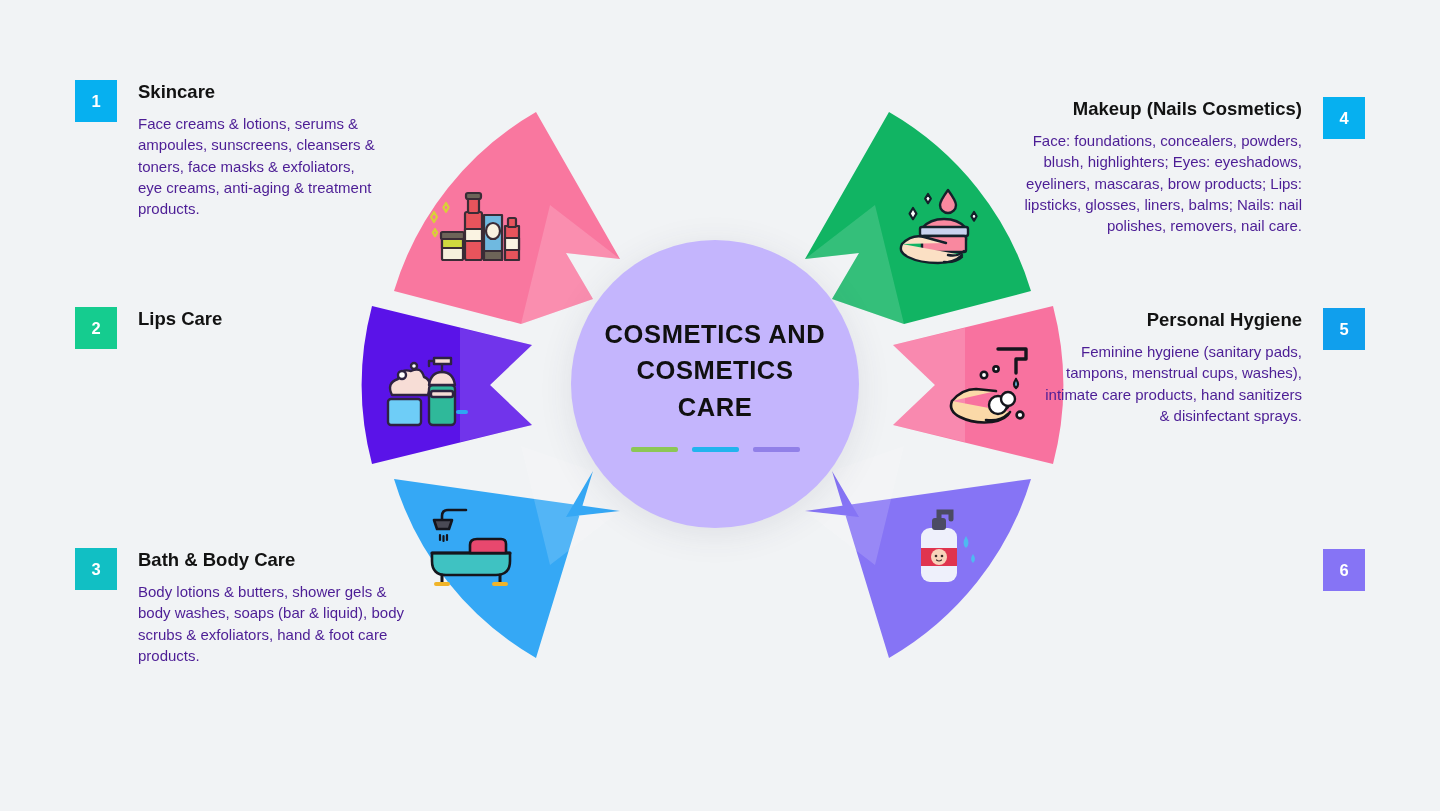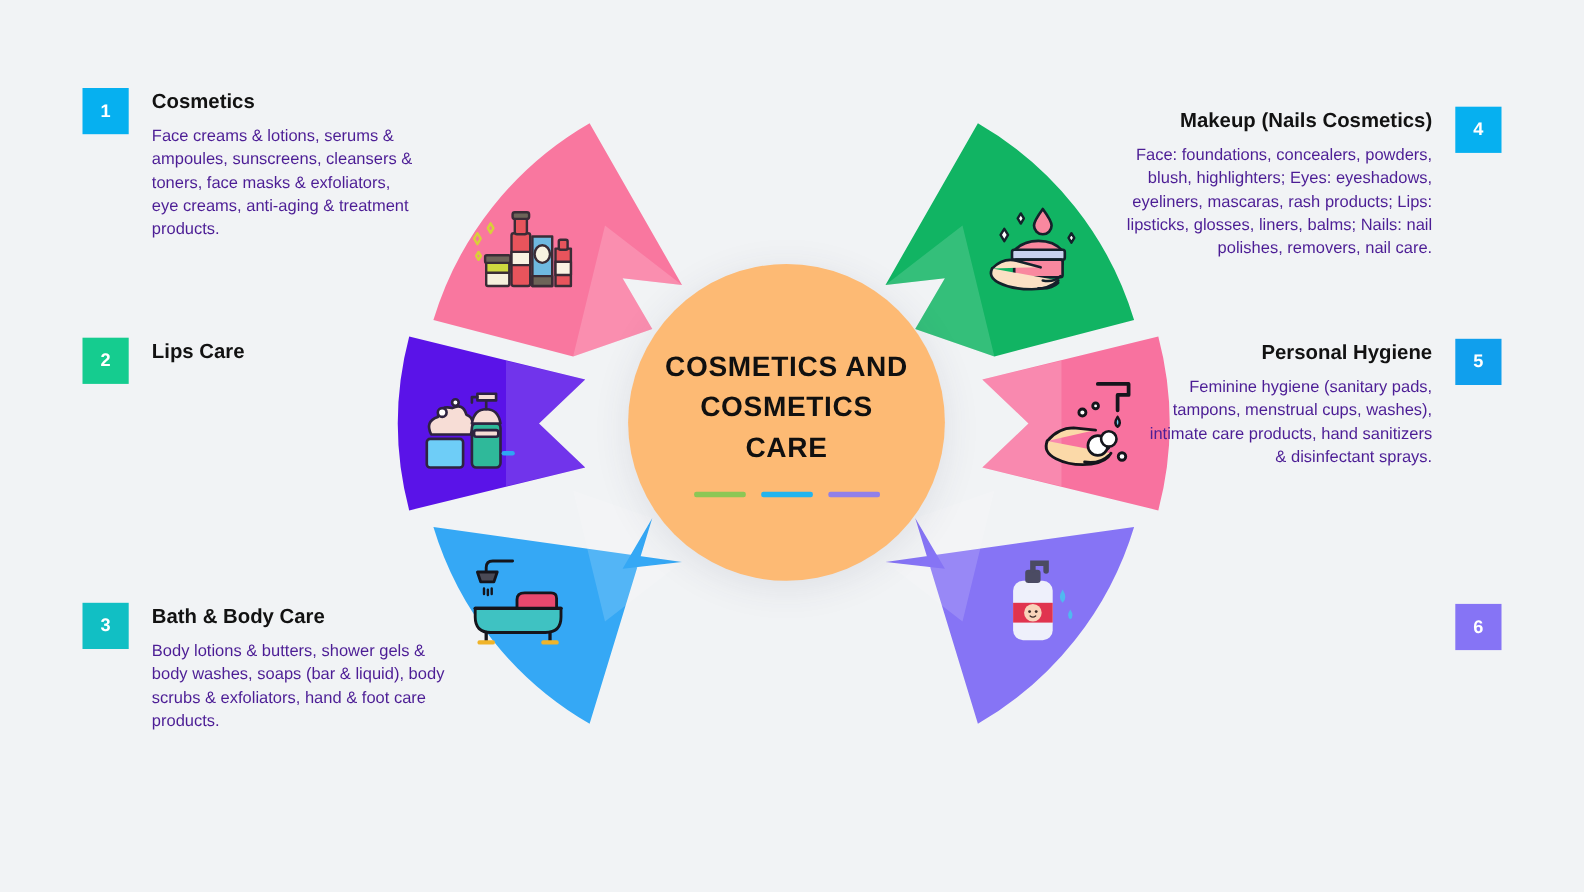--- a/index.html
+++ b/index.html
@@ -13,21 +13,21 @@
 
   
   .wheel { position: absolute; left: 340px; top: 85px; width: 745px; height: 600px; }
   .wheel svg { display: block; width: 745px; height: 600px; }
 
   .center-hub {
     position: absolute;
     left: 571px; top: 240px;
     width: 288px; height: 288px;
     border-radius: 50%;
-    background: #fdba74;
+    background: #c4b5fd;
     box-shadow: 0 6px 34px rgba(60,60,90,0.10);
     display: flex; flex-direction: column;
     align-items: center; justify-content: center;
     z-index: 5;
   }
   .center-title {
     font-size: 25.5px;
     font-weight: 700;
     letter-spacing: 0.6px;
     line-height: 1.42;
@@ -254,21 +254,21 @@
     <div class="center-dashes">
       <span class="dash" style="background:#8cc755"></span>
       <span class="dash" style="background:#22b4ee"></span>
       <span class="dash" style="background:#9180e8"></span>
     </div>
   </div>
 
   <div class="entry left" id="entry-1">
     <div class="badge" style="background:#06b0f0">1</div>
     <div class="body">
-      <div class="title">Cosmetics</div>
+      <div class="title">Skincare</div>
       <div class="desc">Face creams &amp; lotions, serums &amp; ampoules, sunscreens, cleansers &amp; toners, face masks &amp; exfoliators, eye creams, anti-aging &amp; treatment products.</div>
     </div>
   </div>
 
   <div class="entry left" id="entry-2">
     <div class="badge" style="background:#15cc8f">2</div>
     <div class="body">
       <div class="title">Lips Care</div>
     </div>
   </div>
@@ -278,21 +278,21 @@
     <div class="body">
       <div class="title">Bath &amp; Body Care</div>
       <div class="desc">Body lotions &amp; butters, shower gels &amp; body washes, soaps (bar &amp; liquid), body scrubs &amp; exfoliators, hand &amp; foot care products.</div>
     </div>
   </div>
 
   <div class="entry right" id="entry-4">
     <div class="badge" style="background:#06b0f0">4</div>
     <div class="body">
       <div class="title">Makeup (Nails Cosmetics)</div>
-      <div class="desc">Face: foundations, concealers, powders, blush, highlighters; Eyes: eyeshadows, eyeliners, mascaras, rash products; Lips: lipsticks, glosses, liners, balms; Nails: nail polishes, removers, nail care.</div>
+      <div class="desc">Face: foundations, concealers, powders, blush, highlighters; Eyes: eyeshadows, eyeliners, mascaras, brow products; Lips: lipsticks, glosses, liners, balms; Nails: nail polishes, removers, nail care.</div>
     </div>
   </div>
 
   <div class="entry right" id="entry-5">
     <div class="badge" style="background:#109fed">5</div>
     <div class="body">
       <div class="title">Personal Hygiene</div>
       <div class="desc">Feminine hygiene (sanitary pads, tampons, menstrual cups, washes), intimate care products, hand sanitizers &amp; disinfectant sprays.</div>
     </div>
   </div>

